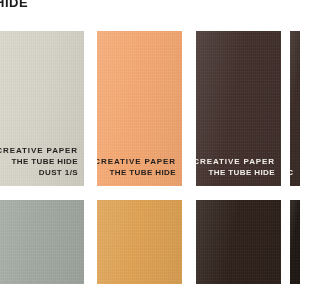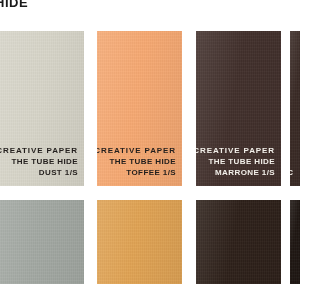--- a/index.html
+++ b/index.html
@@ -146,31 +146,29 @@
         <span class="l3">DUST 1/S</span>
       </div>
     </div>
 
     <div class="swatch col-2" id="sw-1-2" style="background: rgb(246, 169, 114);">
       <div class="grain"></div>
       <div class="sheen"></div>
       <div class="label-block label-dark">
         <span class="l1">CREATIVE PAPER</span>
         <span class="l2">THE TUBE HIDE</span>
-        <span class="l3">TOFFEE 1/S</span>
       </div>
     </div>
 
     <div class="swatch col-3" id="sw-1-3" style="background: rgb(66, 48, 44);">
       <div class="grain"></div>
       <div class="sheen"></div>
       <div class="label-block label-light">
         <span class="l1">CREATIVE PAPER</span>
         <span class="l2">THE TUBE HIDE</span>
-        <span class="l3">MARRONE 1/S</span>
       </div>
     </div>
 
     <div class="swatch col-4" id="sw-1-4" style="background: rgb(58, 43, 38);">
       <div class="grain"></div>
       <div class="sheen"></div>
       <div class="label-block label-light">
         <span class="l1">C</span>
       </div>
     </div>

